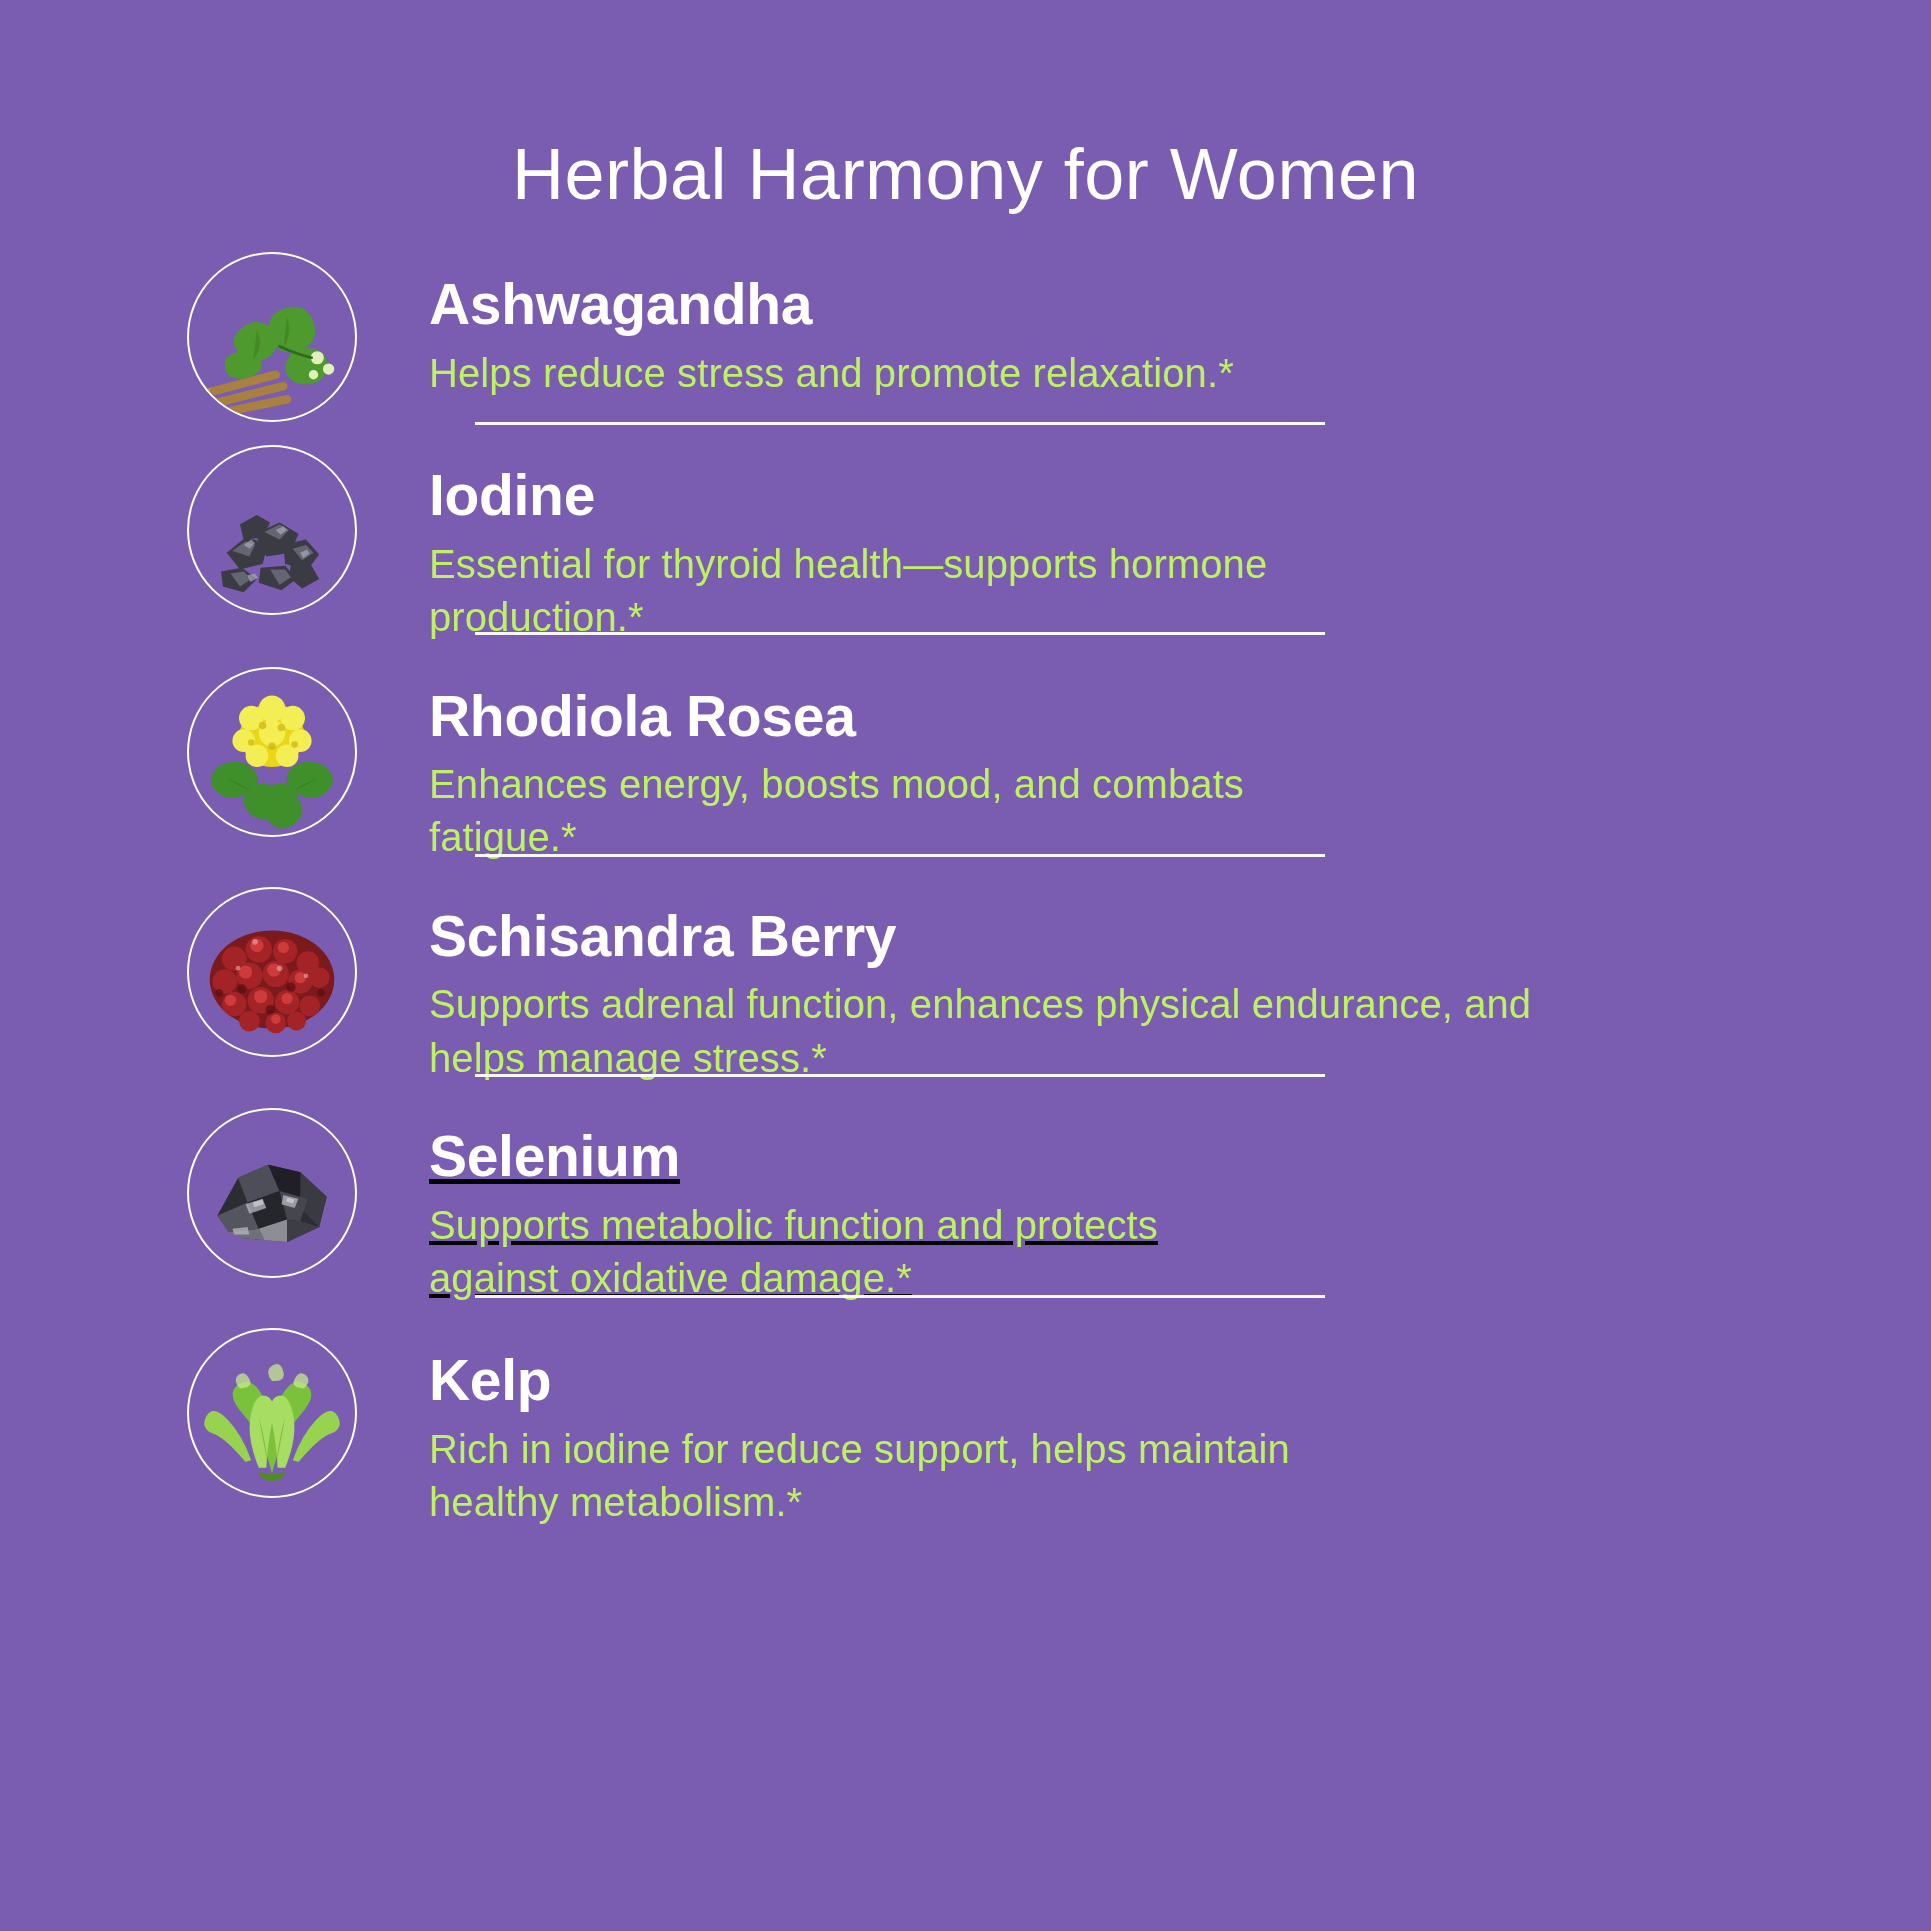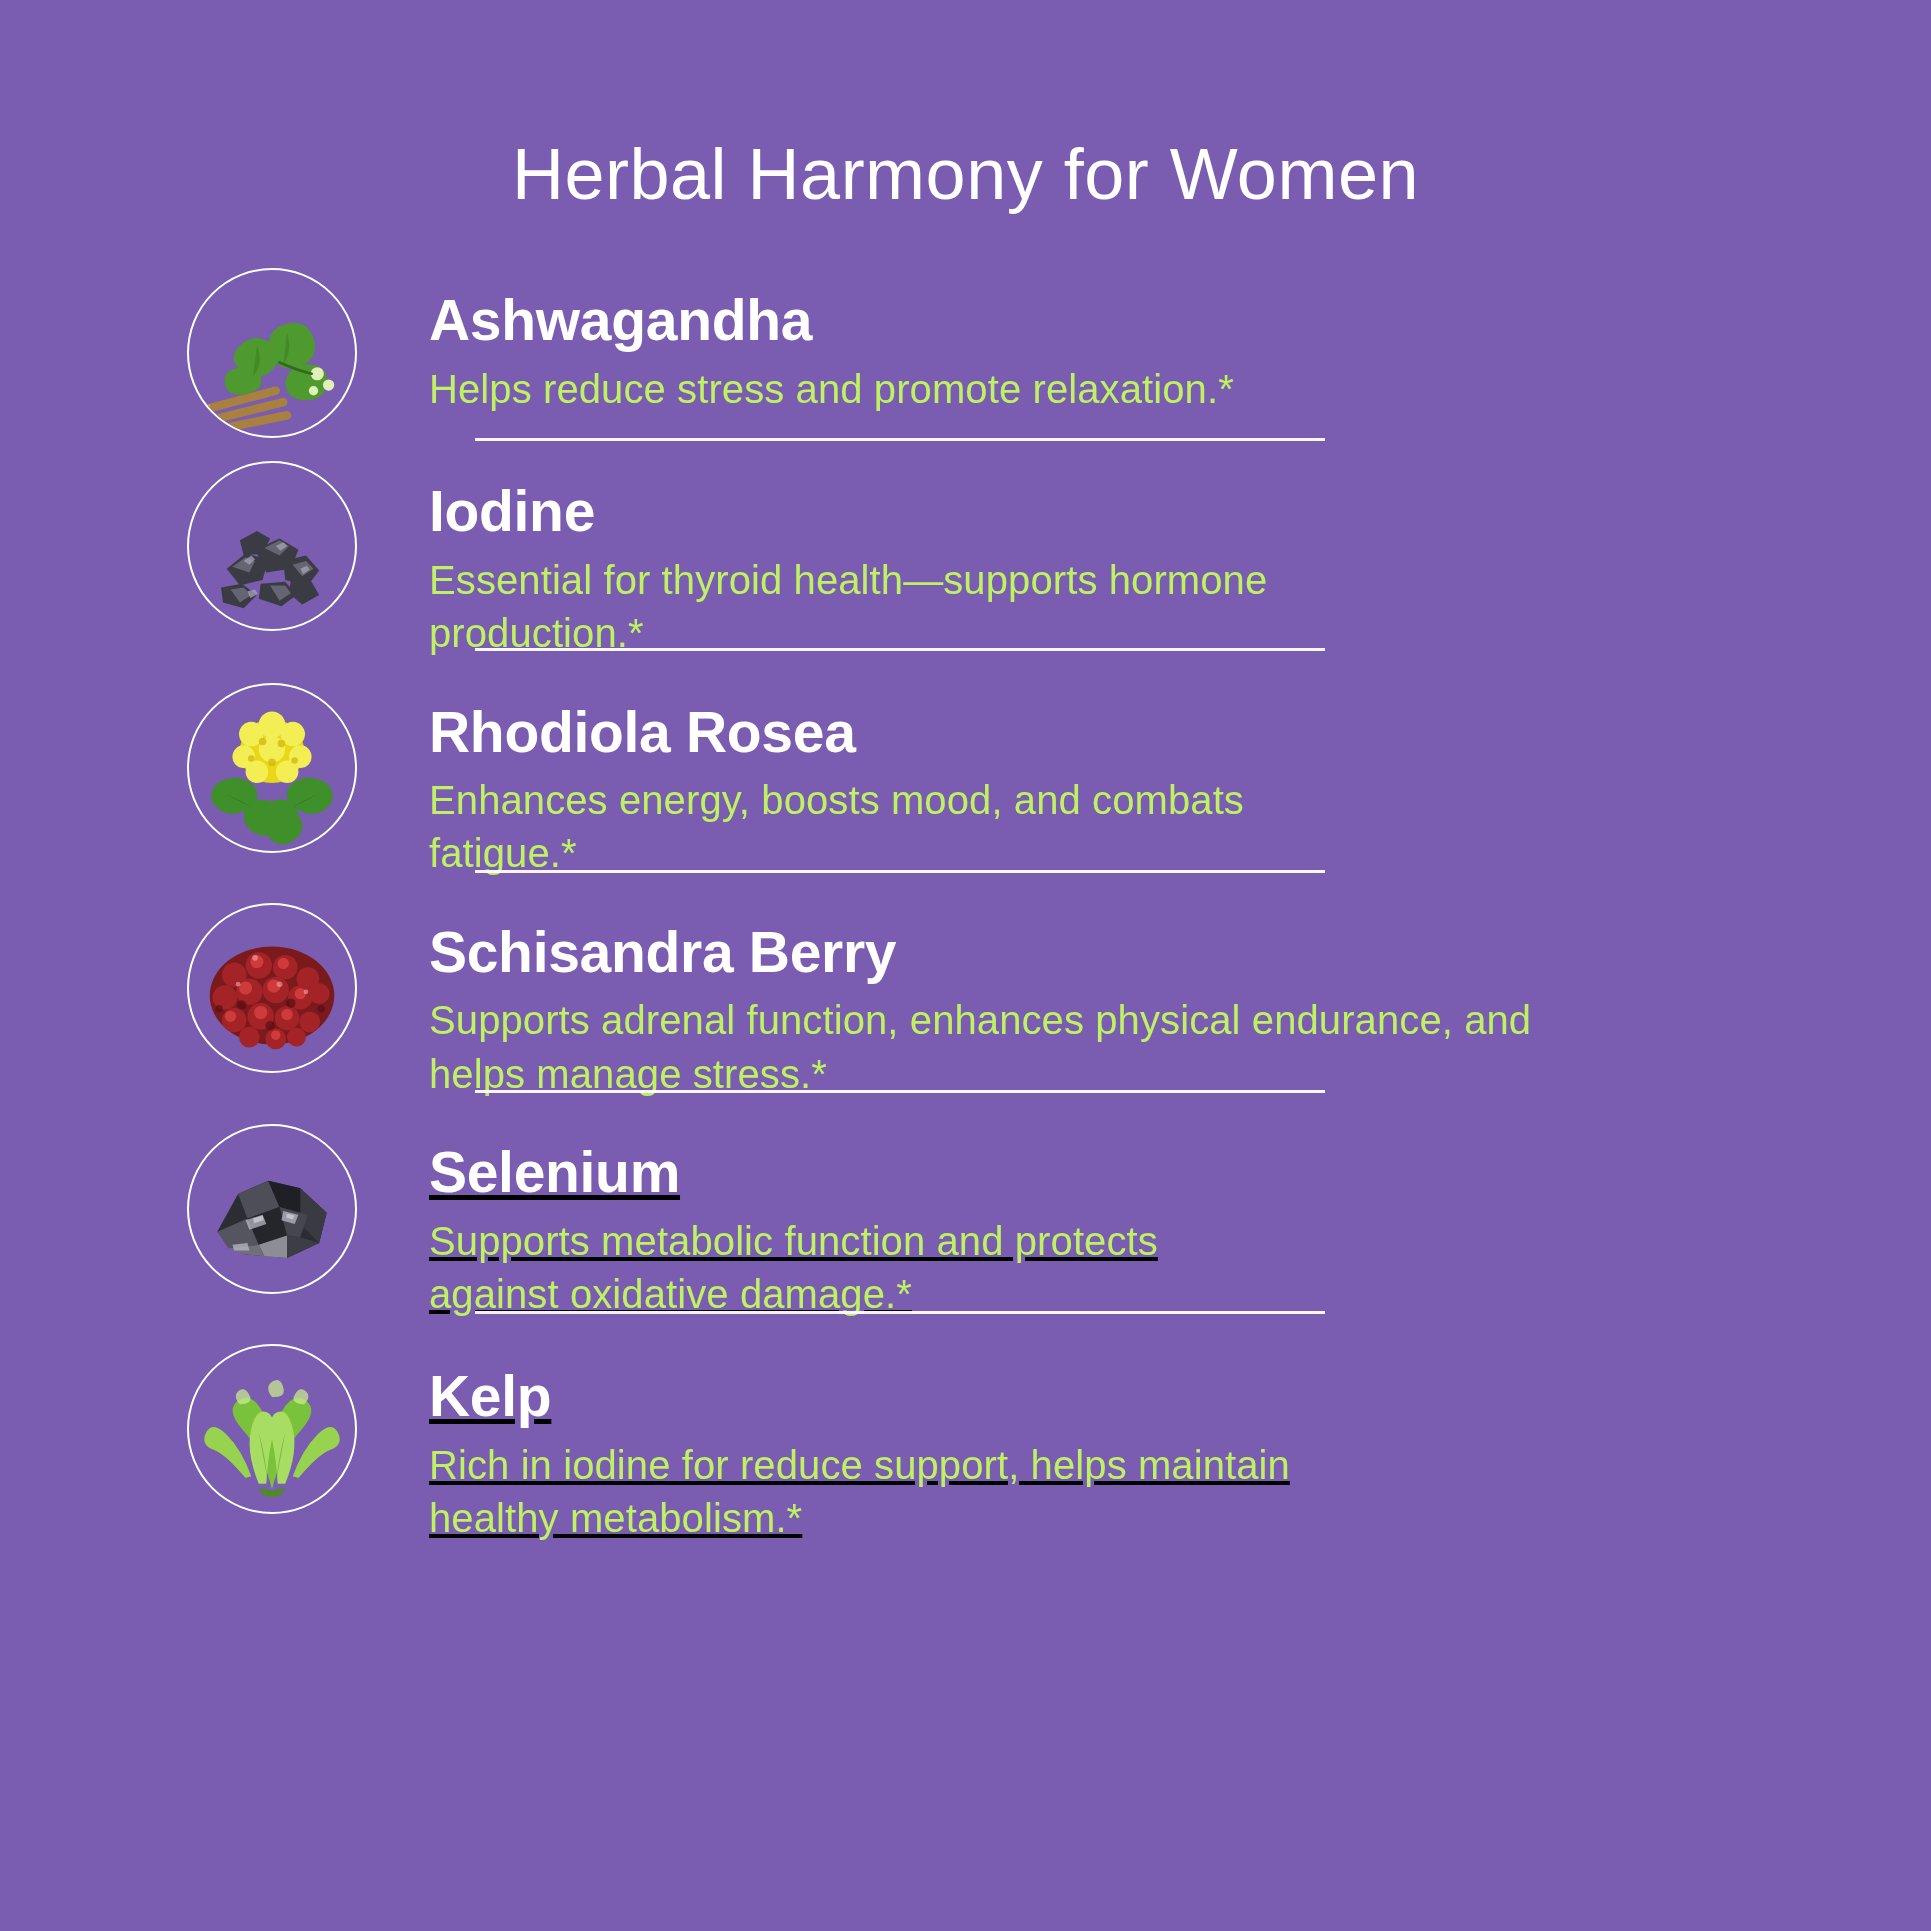--- a/index.html
+++ b/index.html
@@ -33,21 +33,21 @@
     font-weight: 300;
     letter-spacing: 0.5px;
     line-height: 1.05;
     white-space: nowrap;
   }
 
   
   .ingredient-list {
     position: absolute;
     left: 0;
-    top: 268px;
+    top: 252px;
     width: 1706px;
   }
 
   .ingredient-row {
     position: relative;
     display: flex;
     align-items: flex-start;
     min-height: 170px;
   }
 
@@ -351,21 +351,21 @@
           </svg>
         </div>
       </div>
       <div class="text-cell">
         <div class="ingredient-name">Selenium</div>
         <div class="ingredient-desc" style="max-width:869px;">Supports metabolic function and protects against oxidative damage.*</div>
       </div>
       <div class="row-divider" style="top:187px;"></div>
     </div>
 
-    <div class="ingredient-row row-kelp" style="margin-top:23px;text-decoration:underline;">
+    <div class="ingredient-row row-kelp" style="margin-top:23px;">
       <div class="icon-cell">
         <div class="icon-circle">
           <svg class="icon-art" viewBox="0 0 176 176">
             <g>
               <g fill="#7ac23b">
                 <path d="M88 152 q-10 -40 -30 -62 q-20 -22 -6 -32 q14 -10 26 12 q10 18 12 44 z"></path>
                 <path d="M88 152 q10 -40 30 -62 q20 -22 6 -32 q-14 -10 -26 12 q-10 18 -12 44 z"></path>
               </g>
               <g fill="#97d34e">
                 <path d="M60 140 q-22 -26 -34 -30 q-14 -5 -8 -18 q7 -13 22 2 q16 16 26 44 z"></path>

